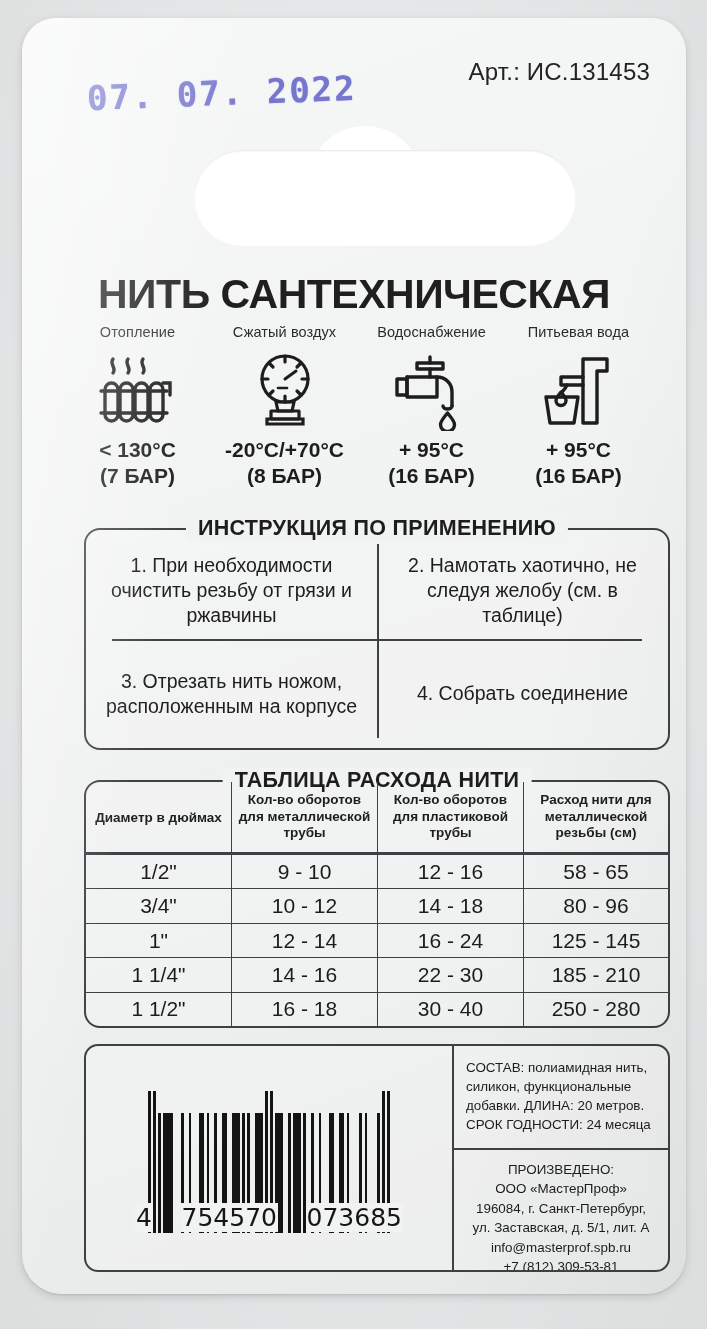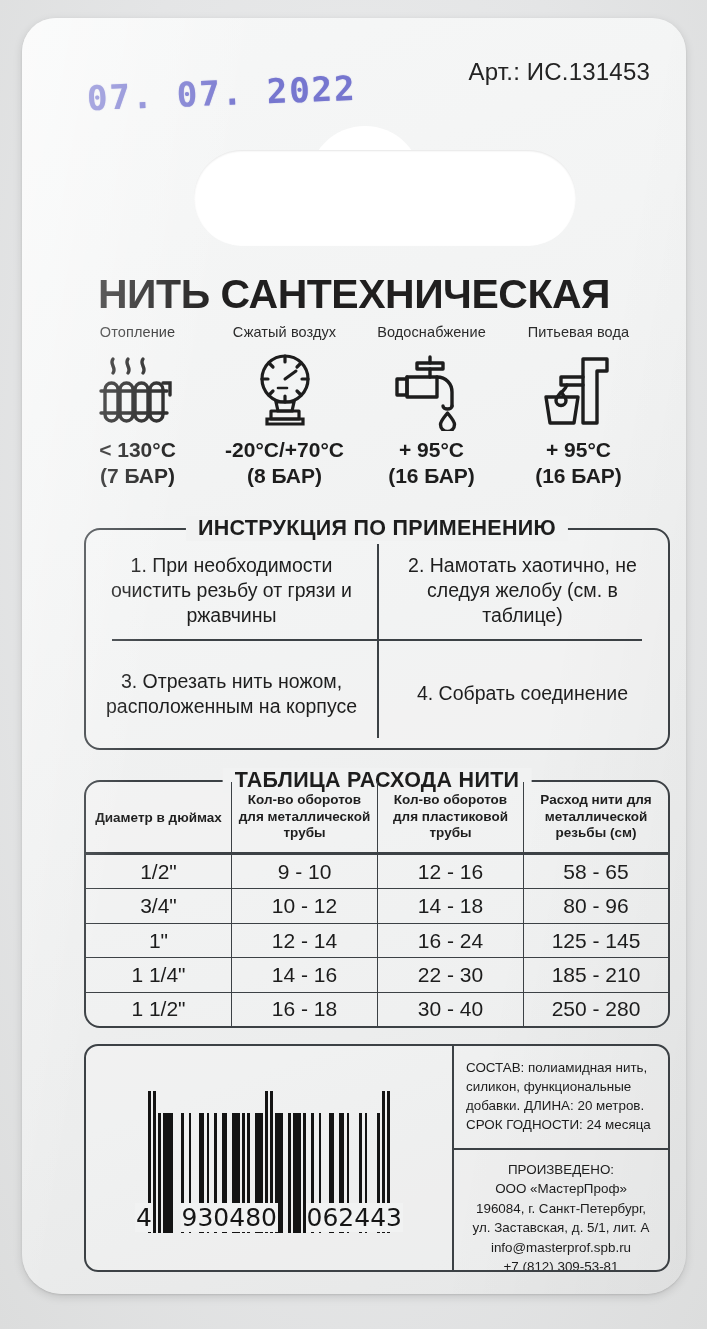--- a/index.html
+++ b/index.html
@@ -472,22 +472,22 @@
           <i style="width: 2.55px; height: 120px;"></i>
           <i style="width: 10.2px; height: 120px; background: transparent;"></i>
           <i style="width: 2.55px; height: 120px;"></i>
           <i style="width: 2.55px; height: 120px; background: transparent;"></i>
           <i style="width: 2.55px; height: 142px;"></i>
           <i style="width: 2.55px; height: 142px; background: transparent;"></i>
           <i style="width: 2.55px; height: 142px;"></i>
         </div>
       <div id="barcode-digits">
         <span>4</span>
-        <span>930480</span>
-        <span>062443</span>
+        <span>754570</span>
+        <span>073685</span>
       </div>
     </div>
     <div id="info-pane">
       <div id="composition">СОСТАВ: полиамидная нить, силикон, функциональные добавки. ДЛИНА: 20 метров. СРОК ГОДНОСТИ: 24 месяца</div>
       <div id="manufacturer">
         <div>ПРОИЗВЕДЕНО:</div>
         <div>ООО «МастерПроф»</div>
         <div>196084, г. Санкт-Петербург,</div>
         <div>ул. Заставская, д. 5/1, лит. А</div>
         <div>info@masterprof.spb.ru</div>

